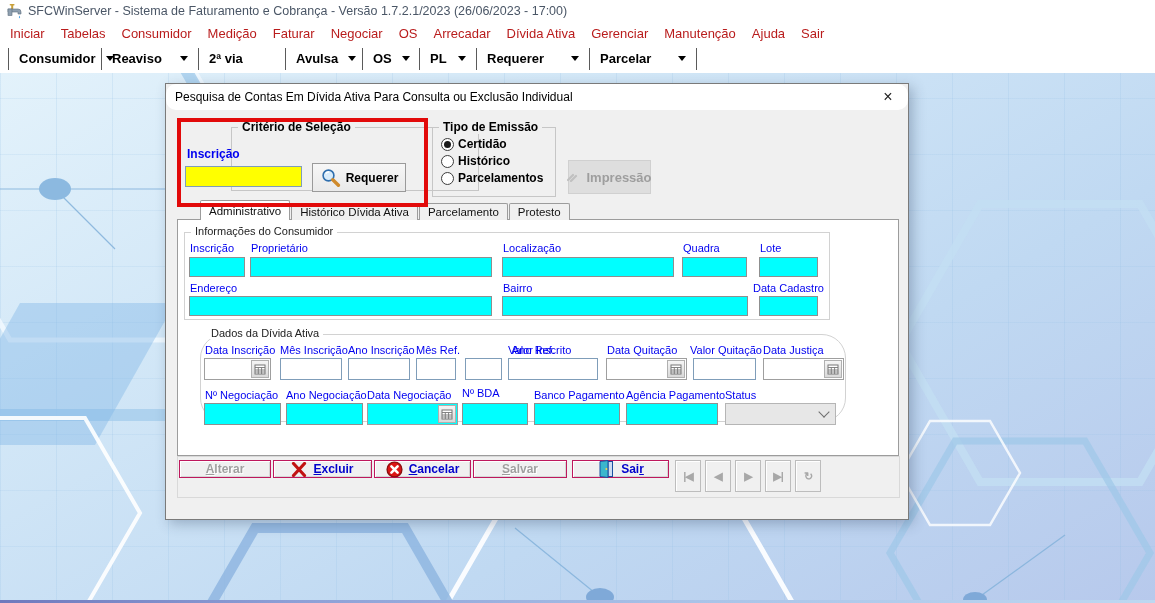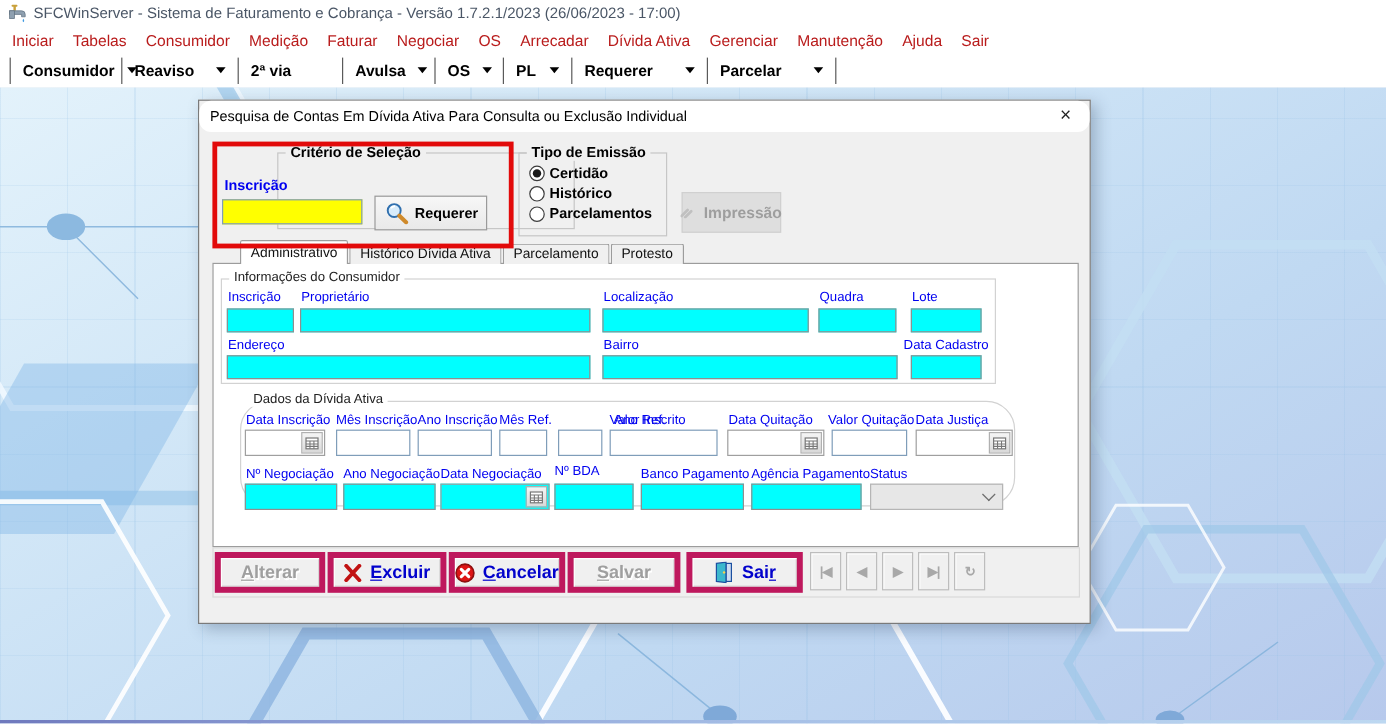--- a/index.html
+++ b/index.html
@@ -72,23 +72,23 @@
     font-size:11px;padding:0 2px;box-sizing:border-box;}
   .calbtn{position:absolute;right:1px;top:1px;bottom:1px;width:18px;
     background:linear-gradient(#f5f5f5,#d9d9d9);border:1px solid #b0b0b0;box-sizing:border-box;
     display:flex;align-items:center;justify-content:center;}
   .combo{position:absolute;height:22px;background:#e7e7e7;border:1px solid #b5b5b5;
     box-sizing:border-box;display:flex;align-items:center;justify-content:flex-end;padding-right:7px;}
   .chev{width:7px;height:7px;border-right:1.6px solid #6e6e6e;border-bottom:1.6px solid #6e6e6e;
     transform:rotate(45deg);margin-top:-4px;}
   .actions{position:absolute;left:11px;top:346px;width:723px;height:42px;background:#f0f0f0;
     border:1px solid #d9d9d9;box-sizing:border-box;}
-  .abtn{position:absolute;top:3px;height:34px;background:#f0f0f0;border:5px solid #be185d;
+  .abtn{position:absolute;top:3px;height:18px;background:#f0f0f0;border:1px solid #be185d;
     box-shadow:inset 1px 1px 0 #ffffff, inset -1px -1px 0 #d6d6d6;box-sizing:border-box;
-    display:flex;align-items:center;justify-content:center;gap:6px;font-size:15px;font-weight:bold;}
+    display:flex;align-items:center;justify-content:center;gap:6px;font-size:12px;font-weight:bold;}
   .abtn .lab{display:inline-block;}
   .abtn.blue{color:#0202cc;}
   .abtn.disabled{color:#9f9f9f;text-shadow:1px 1px 0 #fff;}
   .nbtn{position:absolute;top:3px;width:26px;height:32px;background:#f0f0f0;border:1px solid #bdbdbd;
     box-shadow:inset 1px 1px 0 #ffffff;box-sizing:border-box;display:flex;align-items:center;
     justify-content:center;font-size:11px;color:#a8a8a8;font-weight:bold;letter-spacing:-1px;}
   u{text-decoration:underline;}
 </style>
 </head>
 <body>

